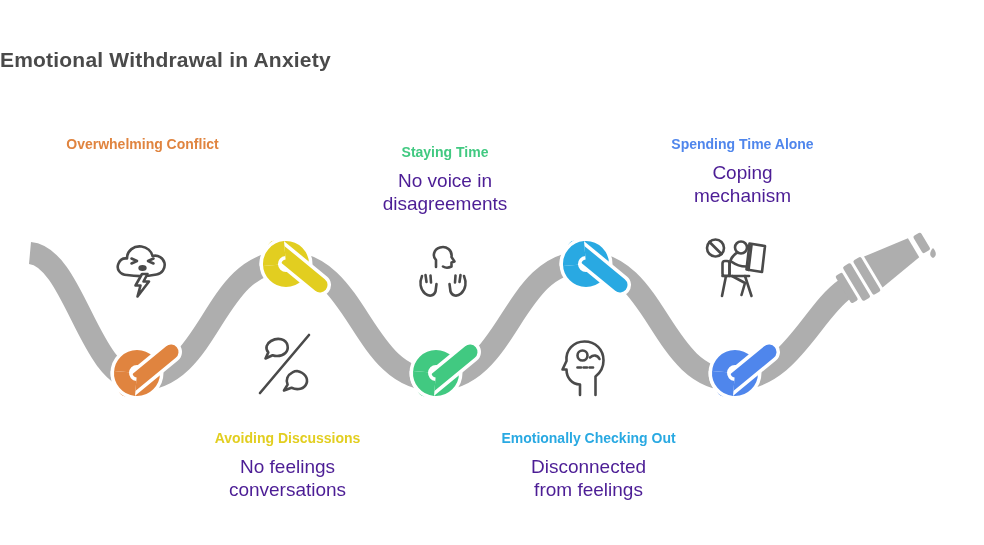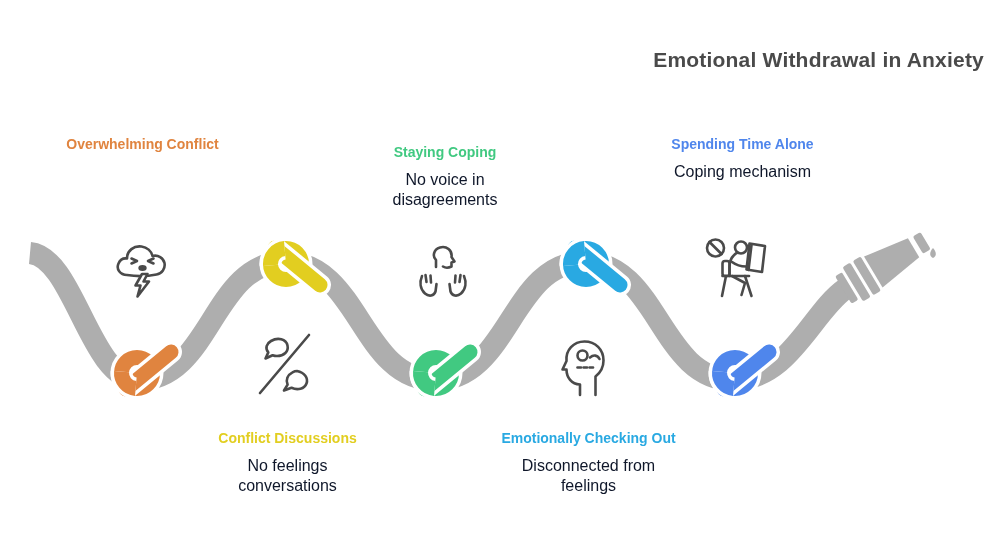--- a/index.html
+++ b/index.html
@@ -1,29 +1,29 @@
 <!DOCTYPE html>
 <html><head>
 <meta charset="utf-8">
 <style>
   html,body{margin:0;padding:0;background:#fff;}
   #canvas{
     position:relative;width:984px;height:545px;background:#ffffff;overflow:hidden;
     font-family:"Liberation Sans", sans-serif;
   }
   .title{
-    position:absolute;left:0;right:0;top:48px;text-align:right;
+    position:absolute;left:0;right:0;top:48px;text-align:left;
     font-size:21px;font-weight:bold;color:#4a4a4a;letter-spacing:.2px;
   }
   .stage{position:absolute;text-align:center;}
   .stage h3{
     margin:4px auto;max-width:175px;font-size:14px;line-height:1.32;font-weight:bold;text-align:center;
   }
   .stage p{
-    margin:9px auto 0;max-width:152px;font-size:16px;line-height:1.2;color:#0f172a;
+    margin:9px auto 0;max-width:152px;font-size:19px;line-height:1.2;color:#4c1d95;
   }
   .s1{left:40px;top:131px;width:205px;}
   .s2{left:185px;top:425px;width:205px;}
   .s3{left:350px;top:139px;width:190px;}
   .s4{left:486px;top:425px;width:205px;}
   .s5{left:640px;top:131px;width:205px;}
   .rope-svg{position:absolute;left:0;top:0;}
   .icon{position:absolute;}
   .i1{left:112px;top:237px;}
   .i2{left:250px;top:328px;}
@@ -119,25 +119,25 @@
     <path d="M20.5 41 H47"></path>
     <path d="M24 41 L20 61"></path>
     <path d="M43 41 L49.5 61"></path>
     <path d="M30 41 L43 48 L39.5 60"></path>
   </svg>
 
   <div class="stage s1">
     <h3 style="color: rgb(224, 132, 63);">Overwhelming Conflict</h3>
   </div>
   <div class="stage s2">
-    <h3 style="color: rgb(226, 206, 32);">Conflict Discussions</h3>
+    <h3 style="color: rgb(226, 206, 32);">Avoiding Discussions</h3>
     <p>No feelings conversations</p>
   </div>
   <div class="stage s3">
-    <h3 style="color: rgb(65, 201, 129);">Staying Coping</h3>
+    <h3 style="color: rgb(65, 201, 129);">Staying Time</h3>
     <p>No voice in disagreements</p>
   </div>
   <div class="stage s4">
     <h3 style="color: rgb(41, 169, 226);">Emotionally Checking Out</h3>
     <p>Disconnected from feelings</p>
   </div>
   <div class="stage s5">
     <h3 style="color: rgb(79, 134, 236);">Spending Time Alone</h3>
     <p>Coping mechanism</p>
   </div>

